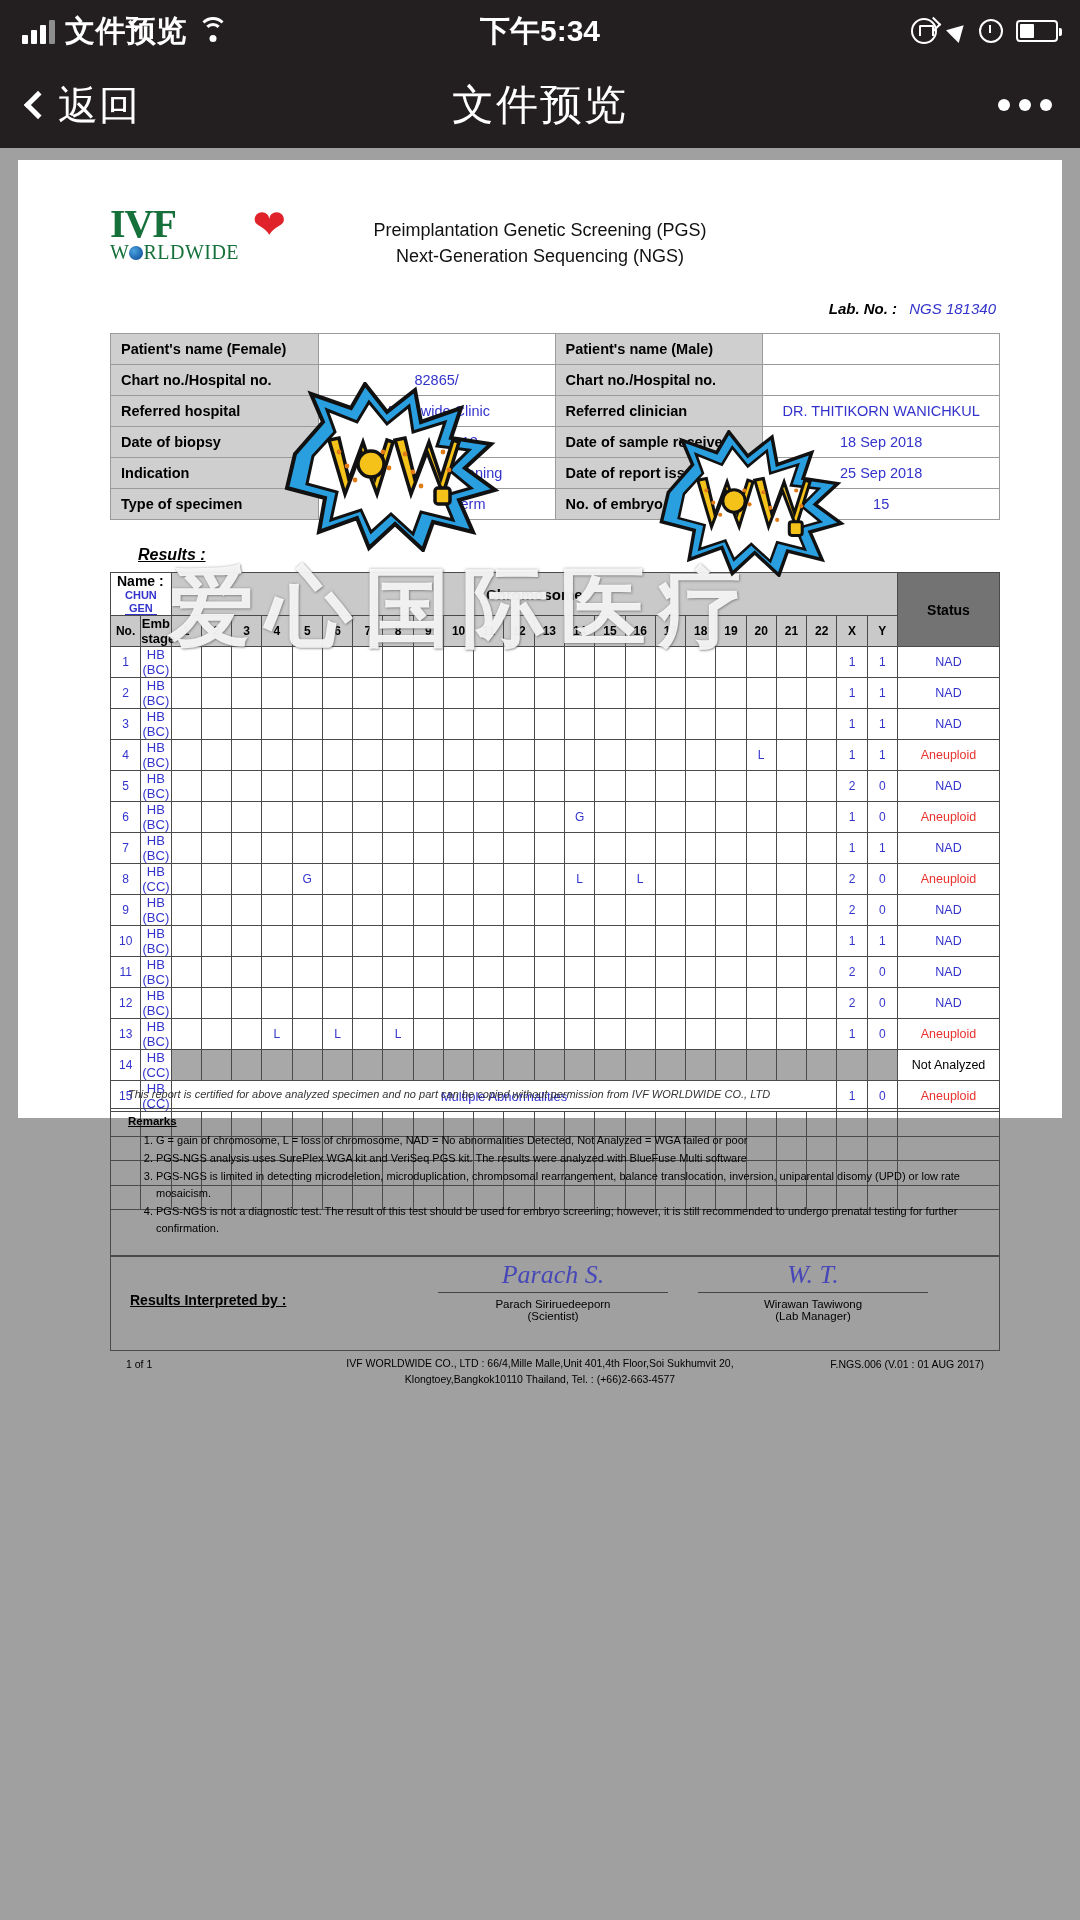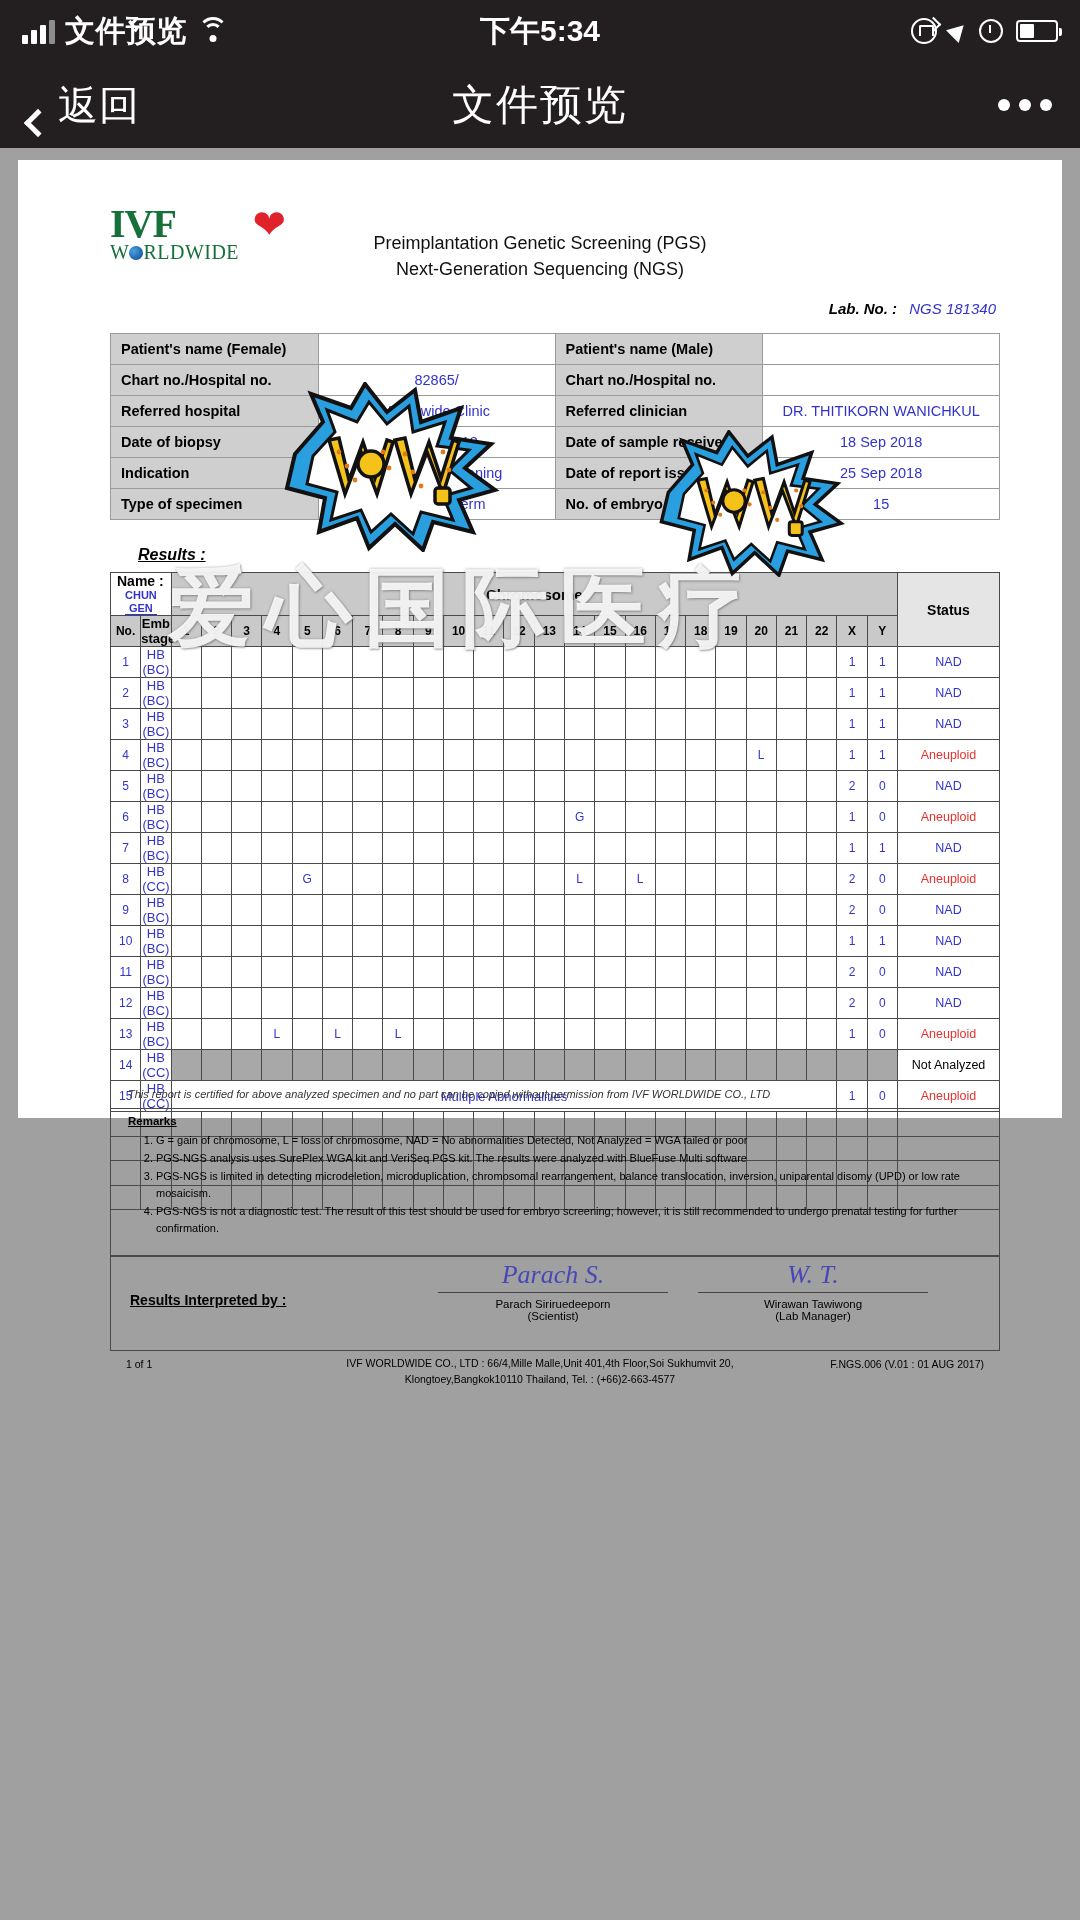--- a/index.html
+++ b/index.html
@@ -53,21 +53,21 @@
   .ic-alarm::after{content:"";position:absolute;left:8px;top:4px;width:2px;height:8px;background:#fff;}
   .ic-batt{width:42px;height:22px;border:2.5px solid #fff;border-radius:4px;position:relative;padding:2px;}
   .ic-batt span{display:block;height:100%;width:42%;background:#fff;border-radius:1px;}
   .ic-batt::after{content:"";position:absolute;right:-6px;top:6px;width:3px;height:8px;background:#fff;border-radius:0 2px 2px 0;}
 
   
   .navbar {
     height:86px; background:#231f20; color:#fff;
     display:flex; align-items:center; padding:0 28px; position:relative;
   }
-  .nav-back { display:flex; align-items:flex-end; gap:6px; cursor:pointer; }
+  .nav-back { display:flex; align-items:center; gap:6px; cursor:pointer; }
   .chev { width:20px;height:20px;border-left:5px solid #fff;border-bottom:5px solid #fff;
     transform:rotate(45deg); margin-right:4px;}
   .nav-back-label { font-size:40px; letter-spacing:1px; }
   .nav-title {
     position:absolute; left:0; right:0; text-align:center;
     font-size:42px; letter-spacing:2px;
   }
   .nav-more { margin-left:auto; display:flex; gap:9px; z-index:2; }
   .nav-more i { width:12px;height:12px;background:#fff;border-radius:50%;display:block; }
 
@@ -84,21 +84,21 @@
     color:#15703a; letter-spacing:-1px; line-height:0.95; }
   .logo-ww { font-family:"Liberation Serif", serif; font-size:20px; color:#15703a;
     letter-spacing:0.5px; margin-top:-2px;}
   .logo-globe { display:inline-block; width:14px;height:14px;border-radius:50%;
     background:radial-gradient(circle at 35% 35%, #4aa3e0, #1b5fa8 70%); vertical-align:-1px;}
   .logo-cupid { position:absolute; right:-6px; top:-4px; font-size:40px; color:#e0232b; }
 
   
   .doc-title { position:absolute; left:0; right:0; top:50px; text-align:center; }
   .doc-title h1 { margin:0; font-size:25px; font-weight:bold; color:#000; }
-  .doc-title .sub { font-size:18px; color:#111; margin-top:23px; }
+  .doc-title .sub { font-size:18px; color:#111; margin-top:10px; }
   .doc-title .sub2 { font-size:18px; color:#111; margin-top:5px; }
 
   .labno { position:absolute; right:66px; top:140px; font-size:15px; font-weight:bold;font-style:italic; }
   .labno .val { color:#3333cc; font-weight:normal; margin-left:8px; }
 
   
   .info-table {
     position:absolute; left:92px; top:173px; width:890px;
     border-collapse:collapse; font-size:14.5px;
   }
@@ -116,21 +116,21 @@
   }
   .res td, .res th { border:1px solid #4a4a4a; padding:0; }
   .res .hdr { background:#c9c9c9; font-weight:bold; font-size:14px; text-align:center; }
   .res .nm { background:#fff; font-weight:bold; font-size:14px; text-align:left;
     padding-left:6px; height:42px; }
   .res .nm .who { color:#3333cc; font-size:11px; font-weight:bold;
     display:inline-block; text-align:center; line-height:1.15; margin-left:8px;
     border-bottom:1px solid #3333cc; }
   .res .chrom-head { background:#c9c9c9; font-weight:bold; font-size:15px;
     text-align:center; height:42px; }
-  .res .status-head { background:#e5e5e5; font-weight:bold; font-size:14px;
+  .res .status-head { background:#737373; font-weight:bold; font-size:14px;
     text-align:center; width:102px; }
   .res .c-no { width:28px; text-align:center; font-size:12px; }
   .res .c-emb { width:82px; text-align:center; font-size:13px; }
   .res .c-ch { text-align:center; font-size:12px; }
   .res .c-sex { width:19px; text-align:center; font-size:12px; }
   .res .c-st { width:102px; text-align:center; font-size:12.5px; }
   .res tbody td { height:24.5px; color:#3333cc; }
   .res tbody td.c-no { color:#3333cc; }
   .res td.greyed { background:#a8a8a8; }
   .res td.st-na { color:#000; }

